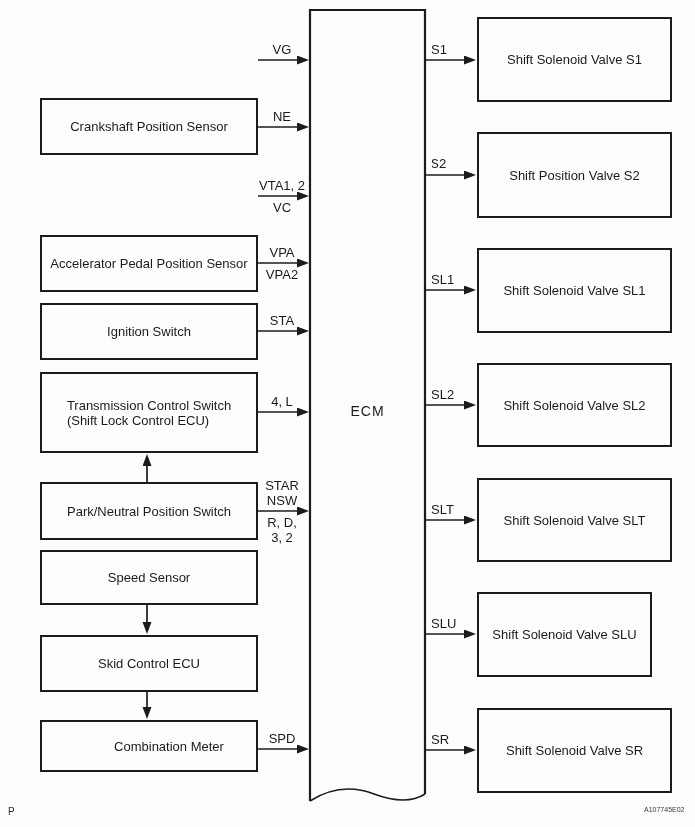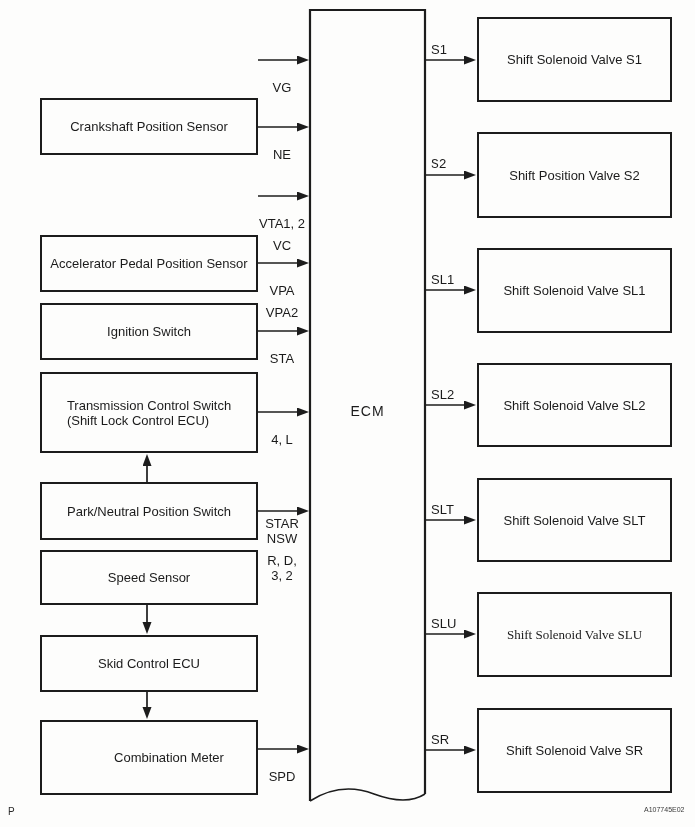--- a/index.html
+++ b/index.html
@@ -21,21 +21,21 @@
     font-size:13px;line-height:15px;
     text-align:center;
   }
   .node .lbl{white-space:pre-line;}
   .node .lbl.left{text-align:left;}
   .sig{
     position:absolute;
     font-size:13px;line-height:15px;
     white-space:pre-line;
   }
-  .sig.in{left:258px;width:48px;text-align:center;margin-top:38px;}
+  .sig.in{left:258px;width:48px;text-align:center;}
   .sig.out{left:431px;width:60px;text-align:left;}
   .sig.above{transform:translateY(-100%);}
   .ecm-label{
     position:absolute;left:310px;top:403px;width:115px;
     text-align:center;font-size:14px;letter-spacing:1px;
   }
   .footer-left{
     position:absolute;left:8px;top:806px;
     font-size:10px;color:#2a2a2a;
   }
@@ -96,42 +96,42 @@
     </div>
   <div class="node" style="left:40px;top:482px;width:218px;height:58px;">
       <span class="lbl">Park/Neutral Position Switch</span>
     </div>
   <div class="node" style="left:40px;top:550px;width:218px;height:55px;">
       <span class="lbl">Speed Sensor</span>
     </div>
   <div class="node" style="left:40px;top:635px;width:218px;height:57px;">
       <span class="lbl">Skid Control ECU</span>
     </div>
-  <div class="node" style="left:40px;top:720px;width:218px;height:75px;padding-left:40px;">
+  <div class="node" style="left:40px;top:720px;width:218px;height:52px;padding-left:40px;">
       <span class="lbl">Combination Meter</span>
     </div>
 
   <div class="ecm-label">ECM</div>
 
   <div class="node" style="left:477px;top:17px;width:195px;height:85px;">
       <span class="lbl">Shift Solenoid Valve S1</span>
     </div>
   <div class="node" style="left:477px;top:132px;width:195px;height:86px;">
       <span class="lbl">Shift Position Valve S2</span>
     </div>
   <div class="node" style="left:477px;top:248px;width:195px;height:85px;">
       <span class="lbl">Shift Solenoid Valve SL1</span>
     </div>
   <div class="node" style="left:477px;top:363px;width:195px;height:84px;">
       <span class="lbl">Shift Solenoid Valve SL2</span>
     </div>
   <div class="node" style="left:477px;top:478px;width:195px;height:84px;">
       <span class="lbl">Shift Solenoid Valve SLT</span>
     </div>
-  <div class="node" style="left:477px;top:592px;width:195px;height:85px;font-family:Liberation Serif, serif;">
+  <div class="node" style="left:477px;top:592px;width:175px;height:85px;">
       <span class="lbl">Shift Solenoid Valve SLU</span>
     </div>
   <div class="node" style="left:477px;top:708px;width:195px;height:85px;">
       <span class="lbl">Shift Solenoid Valve SR</span>
     </div>
 
   <div class="sig in above" style="top:57px;">VG</div>
   <div class="sig in above" style="top:124px;">NE</div>
   <div class="sig in above" style="top:193px;">VTA1, 2</div>
   <div class="sig in" style="top:200px;">VC</div>

